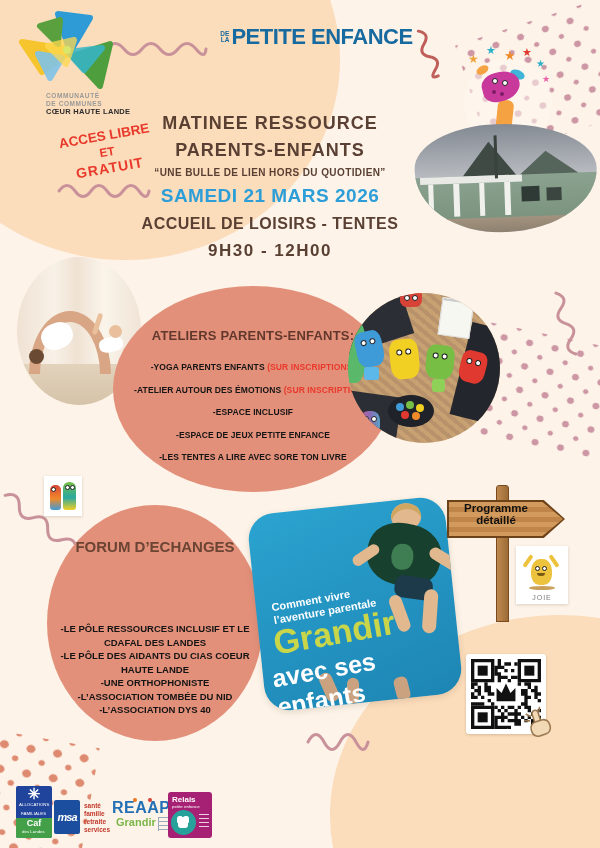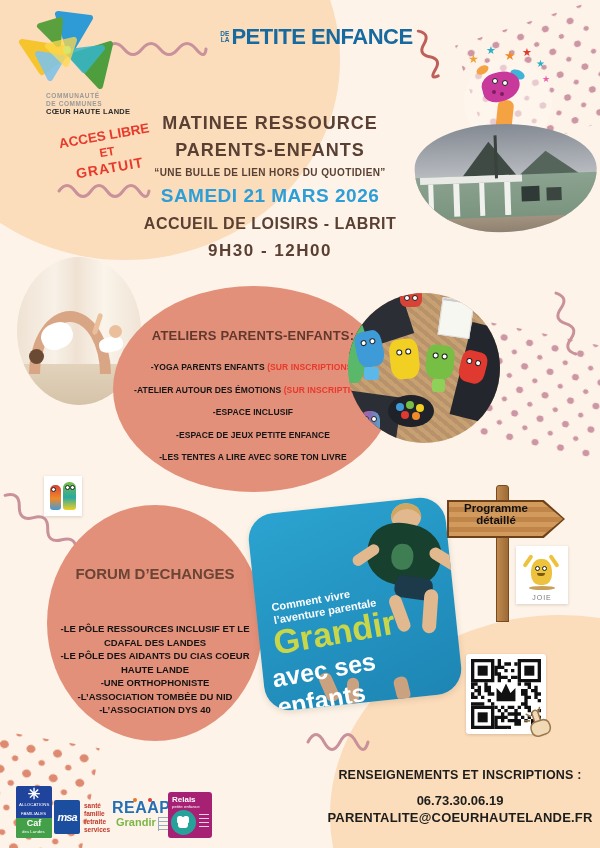--- a/index.html
+++ b/index.html
@@ -38,21 +38,21 @@
   .t1,.t2{font-size:18px;font-weight:800;letter-spacing:1px;line-height:27px;}
   .tsub{font-size:10px;font-weight:bold;letter-spacing:.4px;margin-top:3px;}
   .tdate{font-size:19px;font-weight:800;color:var(--date_blue);letter-spacing:.5px;margin-top:7px;}
   .tplace{font-size:16px;font-weight:800;letter-spacing:.5px;margin-top:8px;}
   .ttime{font-size:17px;font-weight:800;letter-spacing:1.5px;margin-top:8px;}
   .circle-salmon{position:absolute;border-radius:50%;background:var(--salmon);z-index:4;}
   .at-title{position:absolute;top:42px;width:100%;text-align:center;font-size:13px;font-weight:800;
     color:#63382c;letter-spacing:.2px;}
   .at-item{width:100%;text-align:center;font-size:8.5px;font-weight:800;color:#151515;margin-bottom:12.5px;letter-spacing:.1px;}
   .at-item .note{color:var(--accent_red);}
-  .fo-title{position:absolute;top:60px;width:100%;text-align:center;font-size:15px;font-weight:800;color:#6b4434;}
+  .fo-title{position:absolute;top:33px;width:100%;text-align:center;font-size:15px;font-weight:800;color:#6b4434;}
   .fo-intro{position:absolute;top:72px;left:16px;width:184px;text-align:center;font-size:9.5px;
     font-weight:800;color:#141414;line-height:13px;}
   .fo-items{position:absolute;top:117px;left:8px;width:200px;text-align:center;font-size:9.5px;
     font-weight:800;color:#141414;line-height:13.5px;}
   .book{position:absolute;left:256px;top:505px;width:198px;height:198px;border-radius:26px;z-index:5;
     background:linear-gradient(160deg,#2ba3d0,#1d85b4);transform:rotate(-6deg);overflow:hidden;
     box-shadow:0 2px 6px rgba(90,60,30,.15);}
   .book .tag{position:absolute;left:16px;top:84px;color:#fff;font-size:11px;font-weight:bold;line-height:13px;transform:rotate(-4deg);}
   .book .big1{position:absolute;left:14px;top:106px;color:var(--book_green);font-size:34px;font-weight:800;transform:rotate(-4deg);}
   .book .big2{position:absolute;left:10px;top:144px;color:#fff;font-size:25px;font-weight:bold;transform:rotate(-4deg);}
@@ -167,21 +167,21 @@
     <div class="abs" style="left:72%;top:60%;width:8%;height:12%;background:#3a463f;"></div>
     <div class="abs" style="left:44%;top:10%;width:1.5%;height:40%;background:#39423d;"></div>
     <div class="abs" style="left:0;right:0;bottom:0;height:14%;background:linear-gradient(#a2937f,#8f8170);"></div>
   </div>
 
   <div class="titleblock">
     <div class="t1">MATINEE RESSOURCE</div>
     <div class="t2">PARENTS-ENFANTS</div>
     <div class="tsub">“UNE BULLE DE LIEN HORS DU QUOTIDIEN”</div>
     <div class="tdate">SAMEDI 21 MARS 2026</div>
-    <div class="tplace">ACCUEIL DE LOISIRS - LABRIT</div>
+    <div class="tplace">ACCUEIL DE LOISIRS - TENTES</div>
     <div class="ttime">9H30 - 12H00</div>
   </div>
 
   <div class="abs" style="left:17px;top:257px;width:124px;height:148px;border-radius:50%;overflow:hidden;z-index:3;
               background:linear-gradient(90deg,#efe2d3 0%,#f8f1e7 30%,#efe2d3 48%,#faf4ea 70%,#f0e4d6 100%);">
     <div class="abs" style="left:0;right:0;bottom:0;height:28%;background:linear-gradient(#e3d3bc,#d5c3a9);"></div>
     <div class="abs" style="left:12px;top:54px;width:60px;height:52px;border:11px solid #d8a585;border-bottom:none;border-radius:50% 50% 0 0/100% 100% 0 0;"></div>
     <div class="abs" style="left:24px;top:66px;width:32px;height:26px;background:#fff;border-radius:45%;transform:rotate(-24deg);"></div>
     <div class="abs" style="left:12px;top:92px;width:15px;height:15px;background:#6b4a33;border-radius:50%;"></div>
     <div class="abs" style="left:82px;top:80px;width:24px;height:15px;background:#fff;border-radius:40%;transform:rotate(-12deg);"></div>
@@ -329,25 +329,20 @@
   <svg class="abs" style="left:522px;top:706px;z-index:7;transform:rotate(-18deg);" width="36" height="36" viewBox="0 0 32 32">
     <g stroke="#9a7850" stroke-width="1.4" fill="#f2d9b6" stroke-linecap="round">
       <rect x="12" y="3" width="5.5" height="14" rx="2.7"></rect>
       <rect x="7" y="13" width="17" height="13" rx="5.5"></rect>
       <path d="M7,4 L10,7" fill="none"></path>
       <path d="M4,9 L8,10.5" fill="none"></path>
       <path d="M20,2 L18.5,5" fill="none"></path>
     </g>
   </svg>
 
-  <div class="contact">
-    <div class="h">RENSEIGNEMENTS ET INSCRIPTIONS :</div>
-    <div class="p">06.73.30.06.19</div>
-    <div class="e">PARENTALITE@COEURHAUTELANDE.FR</div>
-  </div>
 
   <div class="abs" style="left:0;top:780px;width:230px;height:66px;z-index:6;">
     <div class="abs" style="left:16px;top:6px;width:36px;height:52px;background:#20449c;border-radius:2px;text-align:center;color:#fff;">
       <div style="font-size:15px;font-weight:bold;line-height:16px;">✳</div>
       <div class="micro" style="font-size:8px;margin-left:3px;">ALLOCATIONS</div>
       <div class="micro" style="font-size:8px;margin-left:5px;">FAMILIALES</div>
       <div class="abs" style="left:0;bottom:0;width:100%;height:20px;background:#44a048;border-radius:0 0 2px 2px;">
         <div style="font-size:9px;font-weight:800;line-height:11px;">Caf</div>
         <div class="micro" style="font-size:8px;margin-left:6px;">des Landes</div>
       </div>

